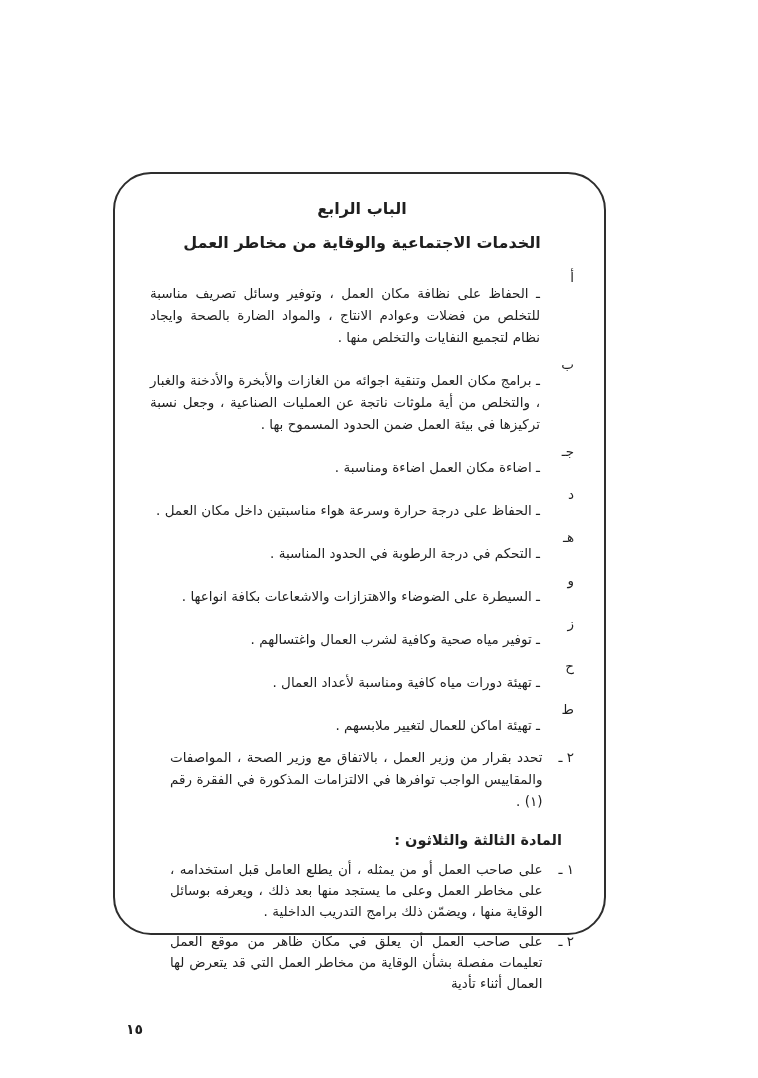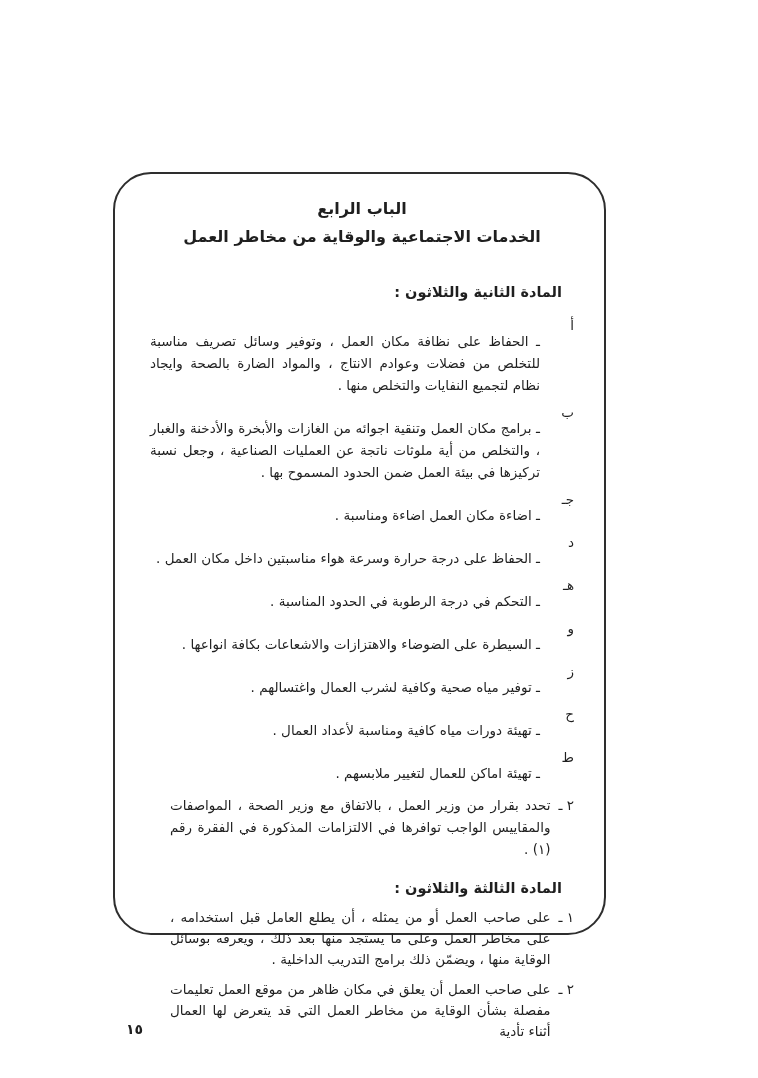--- a/index.html
+++ b/index.html
@@ -29,21 +29,21 @@
     direction: rtl;
     padding: 24px 30px 0 35px;
   }
   .chapter-title,
   .chapter-subtitle {
     text-align: center;
     font-weight: bold;
     font-size: 16px;
     line-height: 22px;
   }
-  .chapter-subtitle { margin-top: 6px; }
+  .chapter-subtitle { margin-top: 12px; }
   .article-heading {
     margin: 34px 12px 0 0;
     font-weight: bold;
     font-size: 14.5px;
     line-height: 20px;
   }
   .article-heading.h33 { margin-top: 18px; }
   .intro-row {
     margin: 13px 72px 0 0;
     font-size: 13.5px;
@@ -68,21 +68,21 @@
     text-align: justify;
     margin-top: 16px;
   }
   .num-item {
     display: flex;
     gap: 8px;
     font-size: 13.5px;
     line-height: 22px;
     margin-top: 10px;
   }
-  .num-item .num-marker { flex: none; white-space: nowrap; }
+  .num-item .num-marker { flex: none; white-space: nowrap; margin-left: 8px; }
   .num-item .text { flex: 1; text-align: justify; margin-left: 20px; }
   .a33 { line-height: 21px; margin-top: 9px; }
   .page-number {
     position: absolute;
     left: 126px;
     top: 1021px;
     width: 493px;
     text-align: left;
     font-size: 14px;
     font-weight: bold;
@@ -92,21 +92,20 @@
 </head>
 <body>
 
 <div class="frame">
   <div class="content">
 
     <div class="chapter-title">الباب الرابع</div>
 
     <div class="chapter-subtitle">الخدمات الاجتماعية والوقاية من مخاطر العمل</div>
 
-    <div class="article-heading">المادة الثانية والثلاثون :</div>
 
 
     <div class="sub-list">
 
       <div class="sub-item">
         <span class="marker">أ</span>
         <span class="text">ـ الحفاظ على نظافة مكان العمل ، وتوفير وسائل تصريف مناسبة للتخلص من فضلات وعوادم الانتاج ، والمواد الضارة بالصحة وايجاد نظام لتجميع النفايات والتخلص منها .</span>
       </div>
 
       <div class="sub-item">

